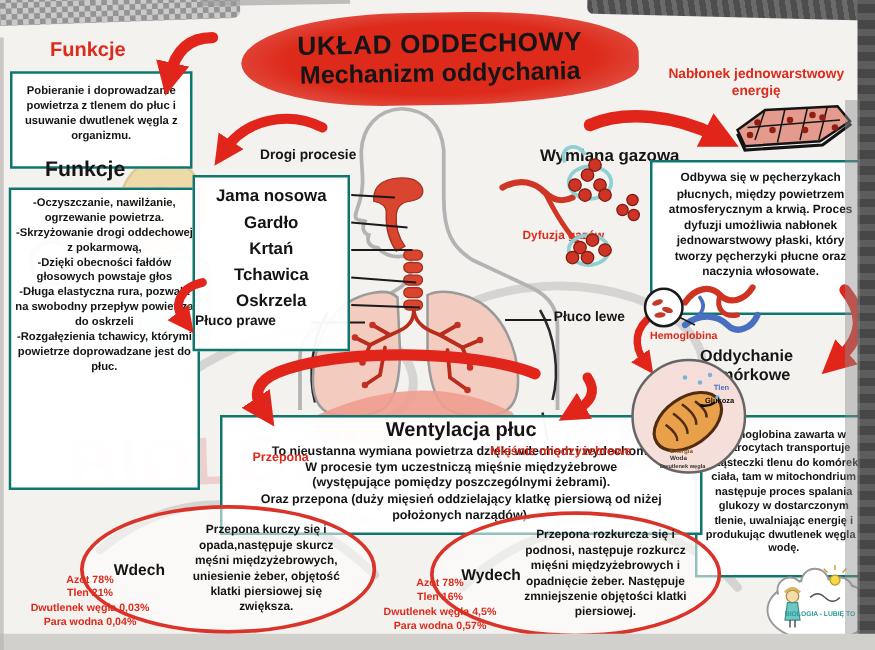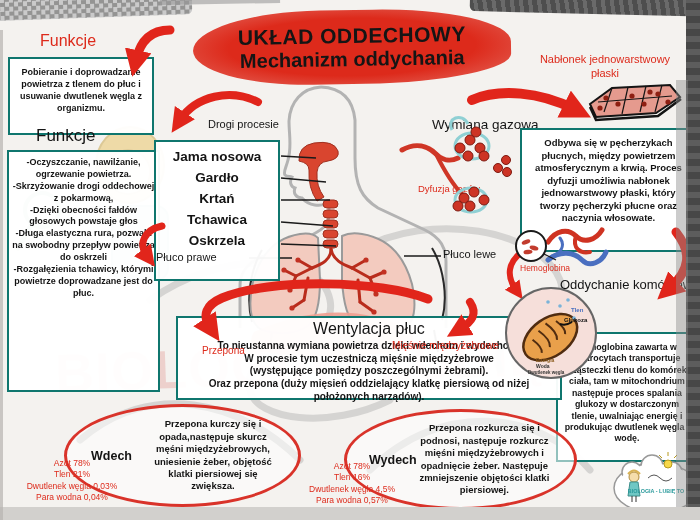--- a/index.html
+++ b/index.html
@@ -1,19 +1,19 @@
 <!DOCTYPE html>
 <html><head>
 <meta charset="utf-8">
 <style>
   html,body{margin:0;padding:0;}
   #stage{position:relative;width:700px;height:520px;overflow:hidden;background:#f4f2ef;
          font-family:"Liberation Sans","DejaVu Sans",sans-serif;color:#151515;}
   .abs{position:absolute;}
-  .b{font-weight:normal;}
+  .b{font-weight:bold;}
   .pre{white-space:pre-line;}
   .ctr{text-align:center;}
   .box{position:absolute;background:rgba(255,255,255,.96);border:2px solid #0f766e;
        font-weight:bold;text-align:center;color:#141414;z-index:2;box-sizing:border-box;}
   .red{color:#dd2a1b;}
   .z2{z-index:2;}
   
   #title-blob{left:193px;top:10px;width:318px;height:74px;z-index:2;
     background:radial-gradient(ellipse at 50% 50%, #dd2a1b 55%, rgba(221,42,27,.85) 75%, rgba(221,42,27,.25) 95%, rgba(221,42,27,0) 100%);
     border-radius:48% 52% 55% 45% / 62% 55% 45% 58%;
@@ -150,31 +150,31 @@
     <div>Gardło</div>
     <div>Krtań</div>
     <div>Tchawica</div>
     <div>Oskrzela</div>
   </div>
 
   <div class="abs b z2" style="left:156px;top:251px;font-size:11px;">Płuco prawe</div>
   <div class="abs b z2" style="left:443px;top:248px;font-size:11px;">Płuco lewe</div>
 
   <div class="abs b red ctr pre z2" style="left:515px;top:52px;width:180px;font-size:11px;line-height:1.3;">Nabłonek jednowarstwowy
-płaski</div>
+energię</div>
 
   <div class="abs b z2" style="left:432px;top:117px;font-size:13.5px;">Wymiana gazowa</div>
   <div class="box" style="left:520px;top:128px;width:177px;height:124px;font-size:9.5px;line-height:1.32;padding:7px 5px;">Odbywa się w pęcherzykach płucnych, między powietrzem atmosferycznym a krwią. Proces dyfuzji umożliwia nabłonek jednowarstwowy płaski, który tworzy pęcherzyki płucne oraz naczynia włosowate.</div>
   <div class="abs b red z2" style="left:418px;top:183px;font-size:9.5px;">Dyfuzja gazów</div>
   <div class="abs b red z2" style="left:520px;top:263px;font-size:8.5px;">Hemoglobina</div>
 
   <div class="abs b z2" style="left:560px;top:277px;font-size:13px;">Oddychanie komórkowe</div>
   <div class="box" style="left:556px;top:332px;width:142px;height:130px;font-size:8.8px;line-height:1.3;padding:8px 4px;">Hemoglobina zawarta w erytrocytach transportuje cząsteczki tlenu do komórek ciała, tam w mitochondrium następuje proces spalania glukozy w dostarczonym tlenie, uwalniając energię i produkując dwutlenek węgla i wodę.</div>
 
-  <div class="box" style="left:176px;top:316px;width:386px;height:84px;border-width:2.5px;">
+  <div class="box" style="left:176px;top:332px;width:386px;height:96px;border-width:2.5px;">
     <div class="b" style="font-size:16px;margin-top:2px;">Wentylacja płuc</div>
     <div class="abs b red" style="left:24px;top:27px;font-size:10px;">Przepona</div>
     <div class="abs b red" style="left:214px;top:22px;font-size:10px;">Mięśnie międzyżebrowe</div>
     <div class="pre" style="font-size:10px;line-height:1.27;margin-top:2px;">To nieustanna wymiana powietrza dzięki wdechom i wydechom.
 W procesie tym uczestniczą mięśnie międzyżebrowe
 (występujące pomiędzy poszczególnymi żebrami).
 Oraz przepona (duży mięsień oddzielający klatkę piersiową od niżej
 położonych narządów).</div>
   </div>
 

